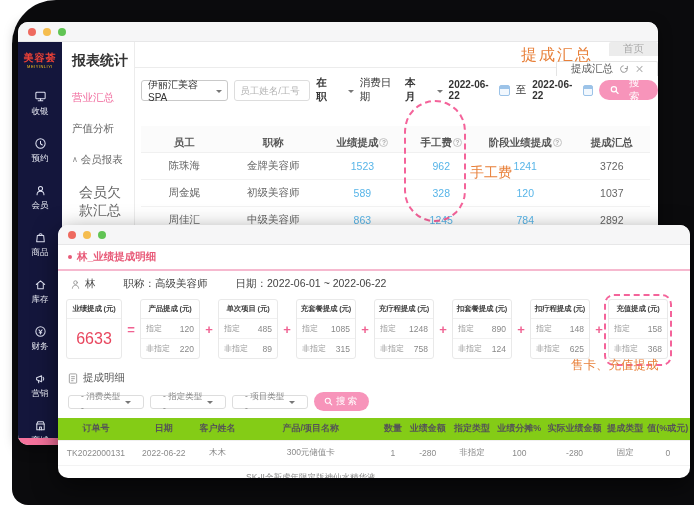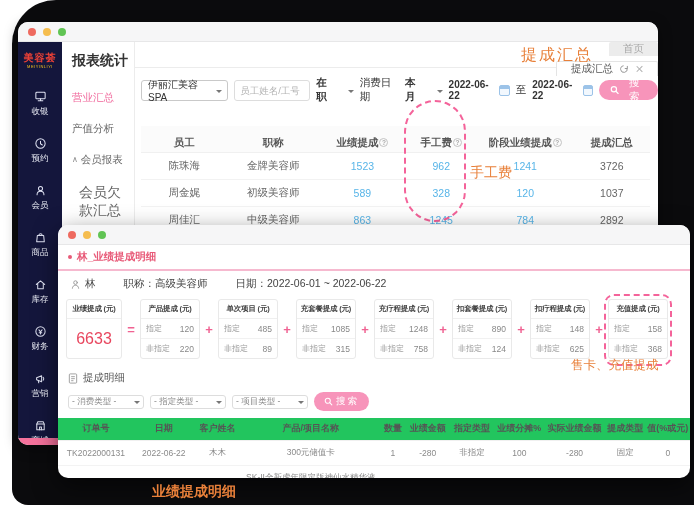--- a/index.html
+++ b/index.html
@@ -89,26 +89,26 @@
   .crow { flex:1; display:flex; align-items:center; justify-content:space-between; padding:0 5px; font-size:8px; color:#999; }
   .crow + .crow { border-top:1px solid #f1f1f1; }
   .crow .cv { color:#888; font-size:8.5px; }
   .op { width:18px; display:flex; align-items:center; justify-content:center; color:#f06292; font-weight:bold; font-size:13px; flex:none; }
   .hl-wrap { position:relative; }
   .hl-dash { position:absolute; left:-4px; right:-4px; top:-5px; bottom:-7px; border:2px dashed #f4639a; border-radius:10px; pointer-events:none; }
 
   .fsec { display:flex; align-items:center; gap:5px; padding:12px 0 0 10px; font-size:10.5px; color:#555; }
   .fsec svg { stroke:#999; fill:none; stroke-width:1; }
   .ffilters { display:flex; gap:6px; padding:7px 0 0 10px; align-items:center; }
-  .fsel { border:1px solid #ddd; border-radius:3px; height:14px; width:76px; display:flex; align-items:center; justify-content:space-between; padding:0 3px; font-size:8.5px; color:#888; cursor:pointer; }
+  .fsel { border:1px solid #ddd; border-radius:3px; height:14px; width:76px; display:flex; align-items:center; justify-content:space-between; padding:0 12px; font-size:8.5px; color:#888; cursor:pointer; }
   .fbtn { height:19px; padding:0 10px; border-radius:10px; background:#f794ba; color:#fff; display:flex; align-items:center; gap:3px; font-size:9.5px; letter-spacing:2px; border:none; cursor:pointer; }
   .fbtn svg { stroke:#fff; fill:none; stroke-width:1.3; stroke-linecap:round; }
 
   .ftable { margin-top:7px; }
-  .ftable th { font-size:9px; color:#555; background:#22c55e; height:22px; border-bottom:1px solid #f0f0f0; font-weight:bold;margin-top:8px; }
+  .ftable th { font-size:9px; color:#555; background:#84cc16; height:22px; border-bottom:1px solid #f0f0f0; font-weight:bold;margin-top:8px; }
   .ftable td { font-size:8.5px; color:#8a8a8a; text-align:center; border-bottom:1px solid #f3f3f3; padding:6px 1px; }
   .ftable td.prod { white-space:pre-line; line-height:1.35; }
 </style>
 </head>
 <body>
 
 <div class="stage">
   <div class="backdrop"></div>
 
   <div class="win win-back">
@@ -533,14 +533,13 @@
             <td>1230</td>
             <td>百分比</td>
             <td>10</td>
           </tr>
         </tbody>
       </table>
     </div>
   </div>
 
   <div class="ann ann-card">售卡、充值提成</div>
-  <div class="ann ann-bottom">业绩提成明细</div>
 </div>
 
 </body></html>

